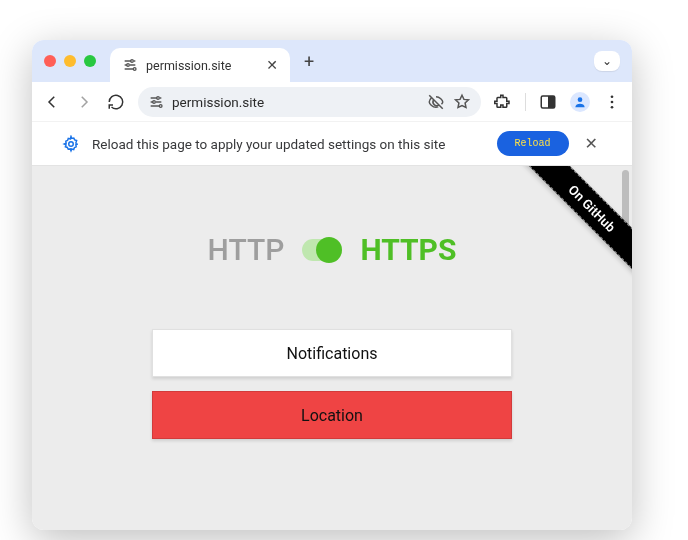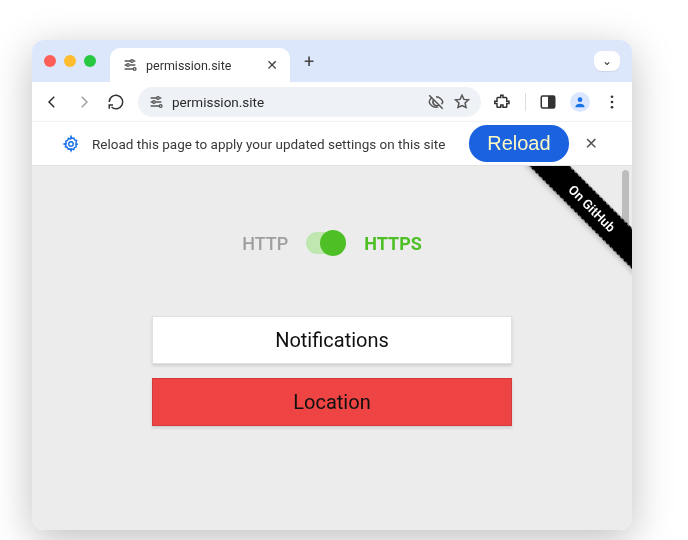--- a/index.html
+++ b/index.html
@@ -102,27 +102,28 @@
       gap: 12px;
       border-bottom: 1px solid #e3e3e3;
       font-size: 13.5px;
       color: #38393b;
     }
     .infobar-gear { color:#1a73e8; display:flex; align-items:center;}
     .infobar-gear svg { width:18px; height:18px;}
     .infobar-text { flex:1; }
     .reload-btn {
       background:#1a62e0;
-      color:#fef9c3;
+      color:#fde047;
       border:none;
       border-radius:18px;
       padding: 7px 18px;
-      font-size:20px;
+      font-size:10px;
       font-weight:500;
       cursor:pointer;
+      font-family:Liberation Mono, monospace;
     }
     .infobar-close { font-size:16px; color:#555; cursor:pointer; padding:0 4px;}
 
     
     .content {
       flex:1;
       position: relative;
       background:#ececec;
       overflow:hidden;
     }
@@ -143,39 +144,39 @@
       border-top:1px dashed rgba(255,255,255,0.55);
       border-bottom:1px dashed rgba(255,255,255,0.55);
       cursor:pointer;
     }
     .protocol-toggle {
       display:flex;
       align-items:center;
       justify-content:center;
       gap:18px;
       margin-top:66px;
-      font-size:18px;
+      font-size:30px;
       font-weight:500;
     }
     .protocol-toggle .http { color:#9e9e9e; }
     .protocol-toggle .https { color:#4fbf26; font-weight:700;}
     .toggle-switch {
       width:40px; height:22px; background:#bfe7af; border-radius:12px;
       position:relative; cursor:pointer;
     }
     .toggle-switch::after{
       content:""; position:absolute; right:0px; top:-2px;
       width:26px; height:26px; border-radius:50%; background:#4fbf26;
     }
     .perm-buttons {
       display:flex; flex-direction:column; align-items:center; gap:14px; margin-top:62px;
     }
     .perm-btn {
       width:360px; height:48px; display:flex; align-items:center; justify-content:center;
-      font-size:20px; font-weight:400; color:#111;
+      font-size:16px; font-weight:400; color:#111;
       border:1px solid rgba(0,0,0,0.12);
       box-shadow: 0 2px 3px rgba(0,0,0,0.12);
       cursor:pointer;
     }
     .perm-btn.white { background:#fff; }
     .perm-btn.red { background:#ef4444; }
   </style>
 </head>
 <body>
 

